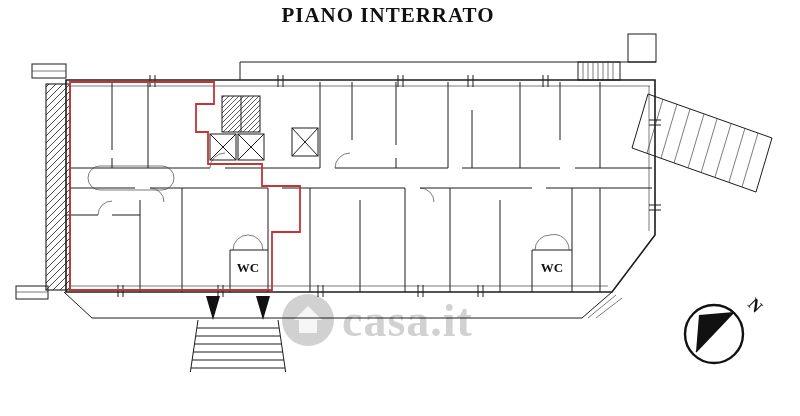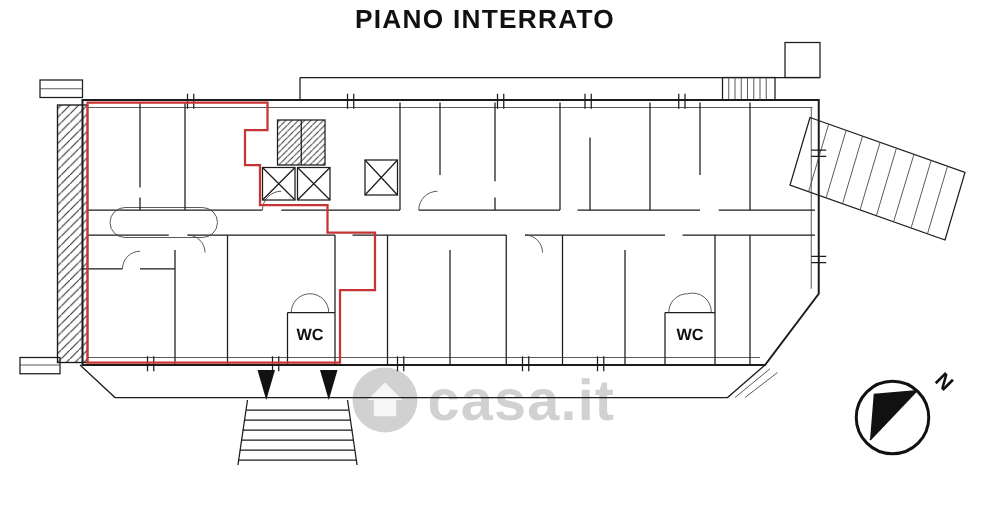--- a/index.html
+++ b/index.html
@@ -1,20 +1,20 @@
 <!DOCTYPE html>
 <html><head>
 <meta charset="utf-8">
 <style>
   html,body{margin:0;padding:0;background:#ffffff;}
   .canvas{
     position:relative;
     width:800px;height:372px;
     background:#ffffff;
-    font-family:Liberation Sans, sans-serif;
+    font-family:Liberation Serif, serif;
     overflow:hidden;
   }
   svg{position:absolute;left:0;top:0;}
   .thin{stroke:#1c1c1c;stroke-width:1;fill:none;}
   .wall{stroke:#1c1c1c;stroke-width:1.6;fill:none;}
   .lite{stroke:#444;stroke-width:0.7;fill:none;}
   .title-text{font-size:21px;font-weight:600;letter-spacing:1px;fill:#111;}
   .wc-text{font-size:13px;font-weight:700;fill:#111;}
   .n-text{font-size:17px;font-weight:700;fill:#111;}
   .wm-text{font-size:46px;font-weight:700;opacity:0.45;letter-spacing:1px;}

